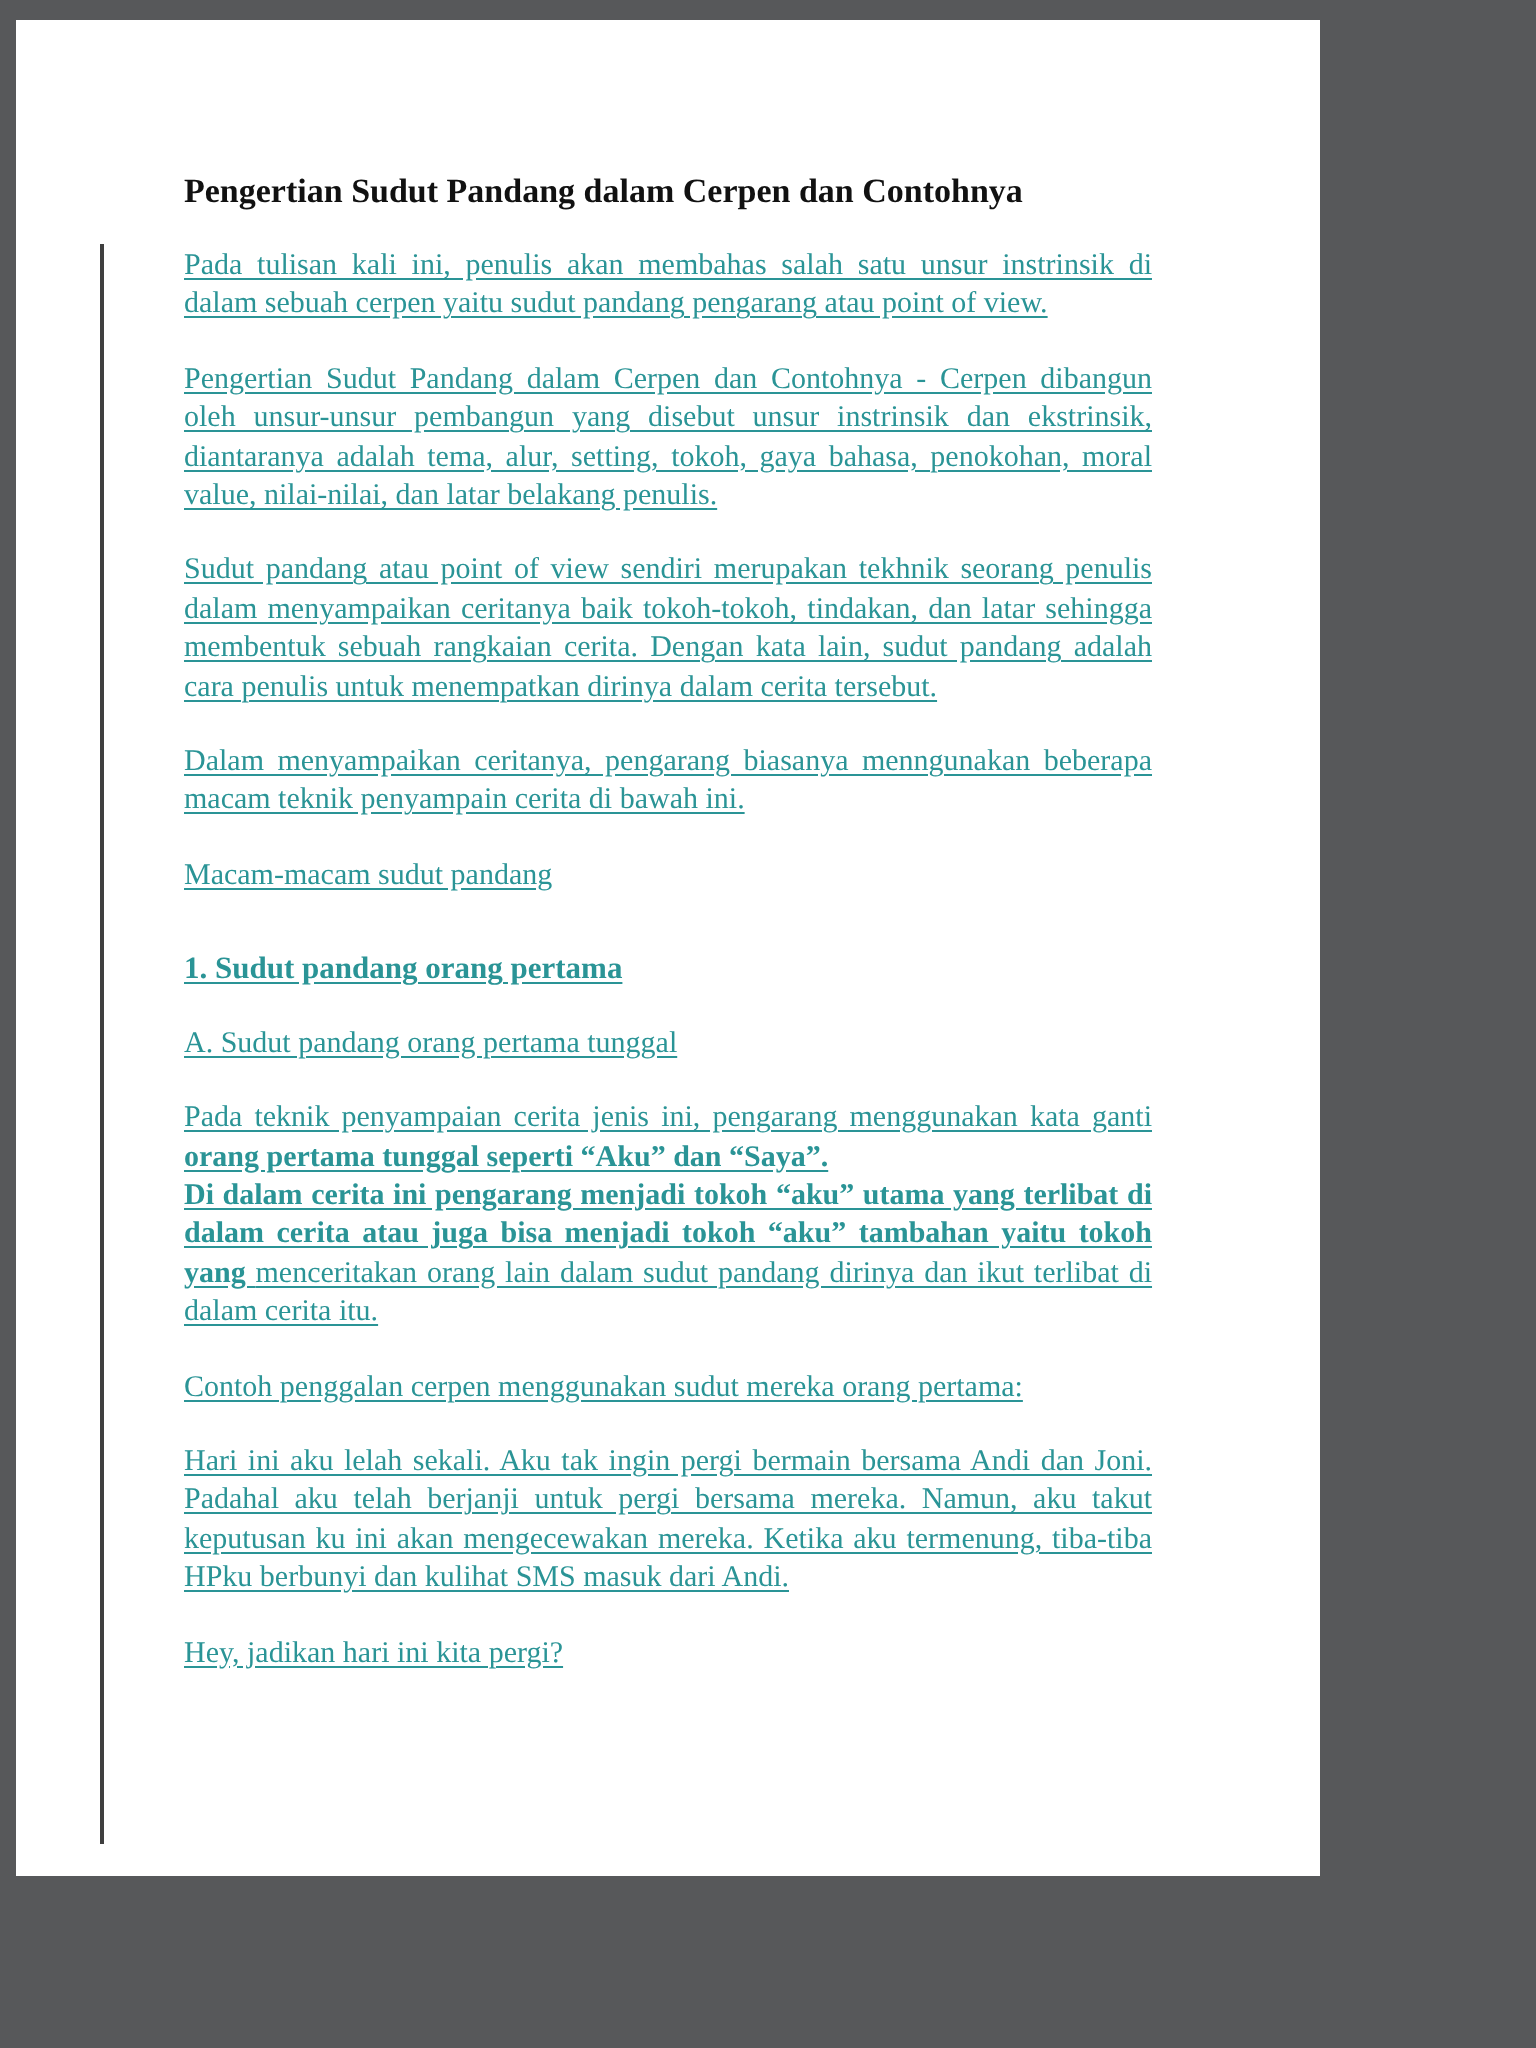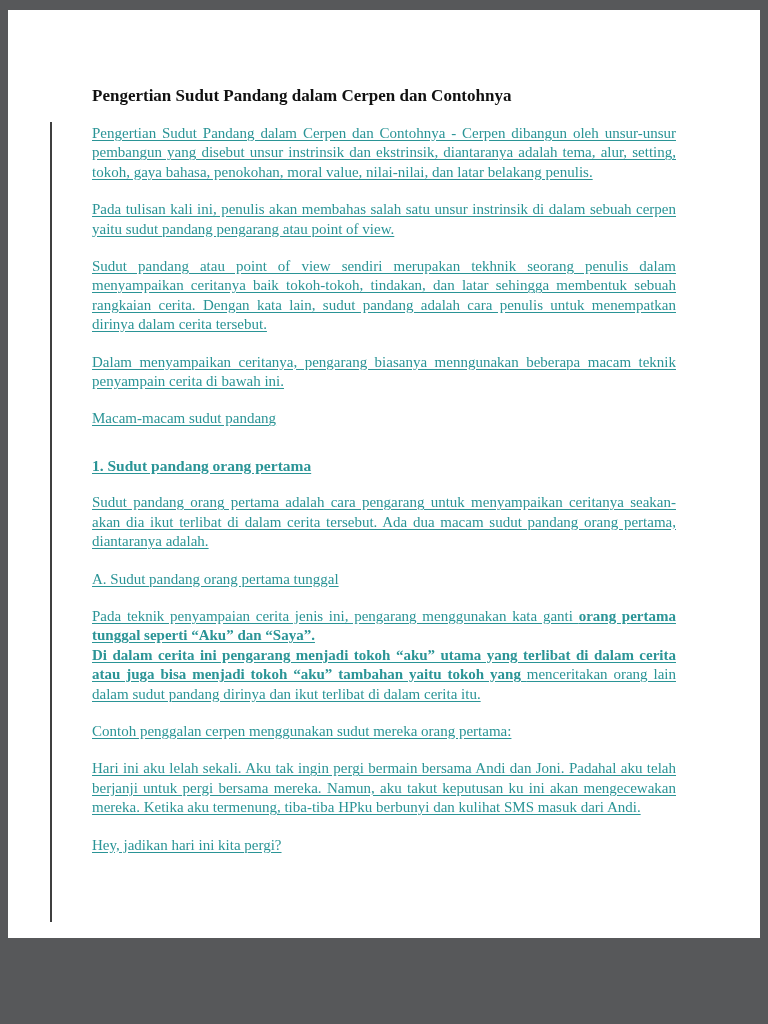--- a/index.html
+++ b/index.html
@@ -11,21 +11,21 @@
     overflow: hidden;
   }
   .viewport {
     position: absolute;
     inset: 0;
   }
   .page {
     position: absolute;
     left: 8px;
     top: 10px;
-    width: 752px;
+    width: 652px;
     height: 928px;
     background: var(--page-bg, #ffffff);
   }
   .margin-rule {
     position: absolute;
     left: 42px;
     top: 112px;
     width: 2px;
     height: 800px;
     background: var(--rule-color, #3f3f3f);
@@ -64,27 +64,26 @@
 </style>
 </head>
 <body>
 
 <div class="viewport">
   <div class="page">
     <div class="margin-rule"></div>
     <div class="content">
       <h1 class="doc-title">Pengertian Sudut Pandang dalam Cerpen dan Contohnya</h1>
       <div>
+          <p class="para"><span class="run">Pada tulisan kali ini, penulis akan membahas salah satu unsur instrinsik di dalam sebuah cerpen yaitu sudut pandang pengarang atau point of view.</span></p>
           <p class="para"><span class="run">Pengertian Sudut Pandang dalam Cerpen dan Contohnya - Cerpen dibangun oleh unsur-unsur pembangun yang disebut unsur instrinsik dan ekstrinsik, diantaranya adalah tema, alur, setting, tokoh, gaya bahasa, penokohan, moral value, nilai-nilai, dan latar belakang penulis.</span></p>
-          <p class="para"><span class="run">Pada tulisan kali ini, penulis akan membahas salah satu unsur instrinsik di dalam sebuah cerpen yaitu sudut pandang pengarang atau point of view.</span></p>
           <p class="para"><span class="run">Sudut pandang atau point of view sendiri merupakan tekhnik seorang penulis dalam menyampaikan ceritanya baik tokoh-tokoh, tindakan, dan latar sehingga membentuk sebuah rangkaian cerita. Dengan kata lain, sudut pandang adalah cara penulis untuk menempatkan dirinya dalam cerita tersebut.</span></p>
           <p class="para"><span class="run">Dalam menyampaikan ceritanya, pengarang biasanya menngunakan beberapa macam teknik penyampain cerita di bawah ini.</span></p>
           <p class="para"><span class="run">Macam-macam sudut pandang</span></p>
           <p class="para heading"><span class="run">1. Sudut pandang orang pertama</span></p>
-          <p class="para"><span class="run">Sudut pandang orang pertama adalah cara pengarang untuk menyampaikan ceritanya seakan-akan dia ikut terlibat di dalam cerita tersebut. Ada dua macam sudut pandang orang pertama, diantaranya adalah.</span></p>
           <p class="para"><span class="run">A. Sudut pandang orang pertama tunggal</span></p>
           <p class="para"><span class="run">Pada teknik penyampaian cerita jenis ini, pengarang menggunakan kata ganti </span><span class="run bold">orang pertama tunggal seperti “Aku” dan “Saya”.</span><br><span class="run bold">Di dalam cerita ini pengarang menjadi tokoh “aku” utama yang terlibat di dalam cerita atau juga bisa menjadi tokoh “aku” tambahan yaitu tokoh yang </span><span class="run">menceritakan orang lain dalam sudut pandang dirinya dan ikut terlibat di dalam cerita itu.</span></p>
           <p class="para"><span class="run">Contoh penggalan cerpen menggunakan sudut mereka orang pertama:</span></p>
           <p class="para"><span class="run">Hari ini aku lelah sekali. Aku tak ingin pergi bermain bersama Andi dan Joni. Padahal aku telah berjanji untuk pergi bersama mereka. Namun, aku takut keputusan ku ini akan mengecewakan mereka. Ketika aku termenung, tiba-tiba HPku berbunyi dan kulihat SMS masuk dari Andi.</span></p>
           <p class="para"><span class="run">Hey, jadikan hari ini kita pergi?</span></p>
         </div>
     </div>
   </div>
 </div>
 

